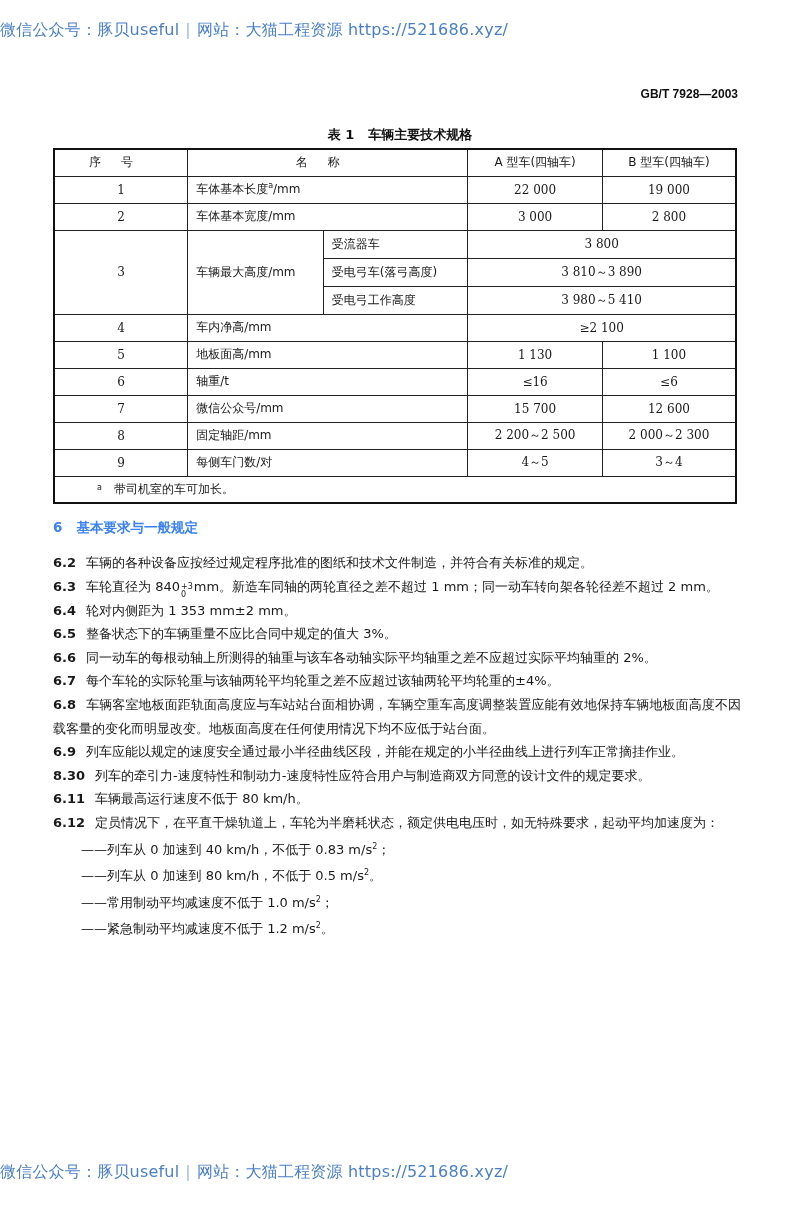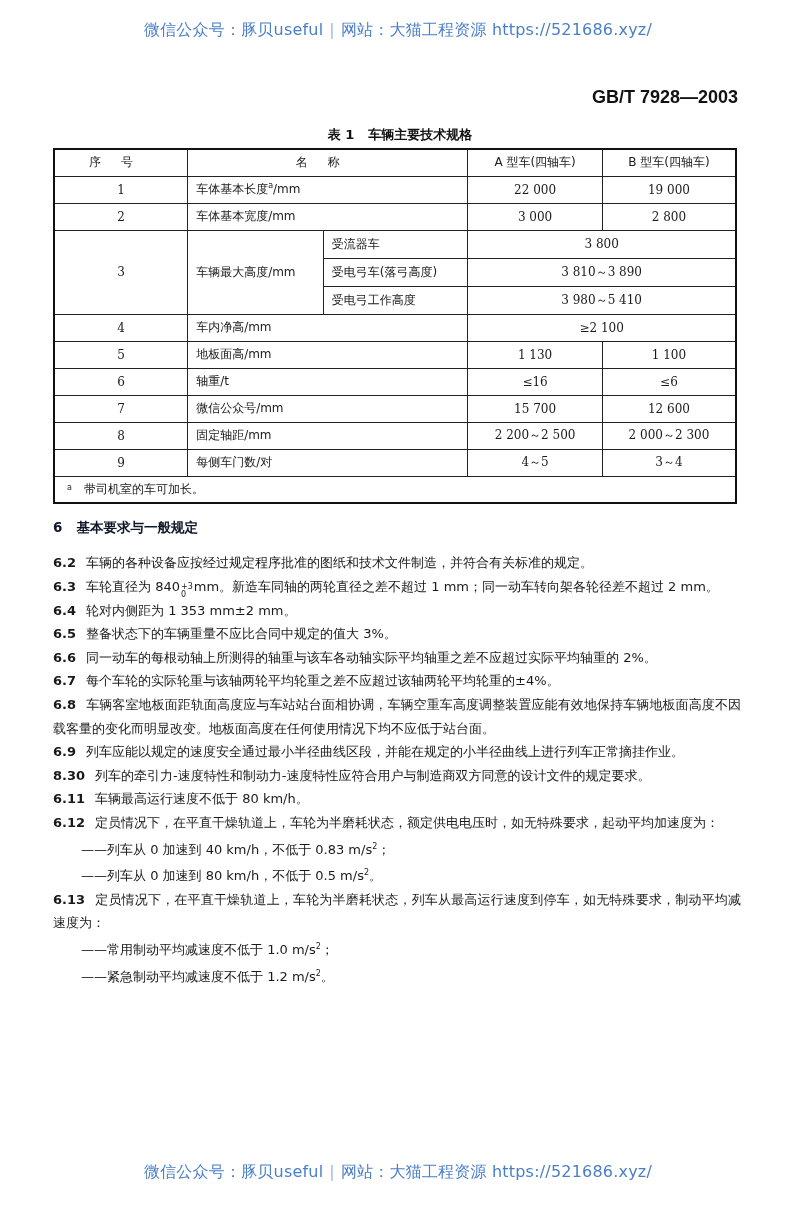--- a/index.html
+++ b/index.html
@@ -1,31 +1,31 @@
 <!DOCTYPE html>
 <html><head>
 <meta charset="utf-8">
 <style>
   * { box-sizing: border-box; margin: 0; padding: 0; }
   html, body { width: 800px; height: 1218px; background: #ffffff; }
   body { position: relative; font-family: "DejaVu Serif", "Liberation Serif", serif; color: #1a1a1a; overflow: hidden; }
 
   .watermark {
-    position: absolute; left: 0; width: 796px; text-align: center;
+    position: absolute; left: 0; width: 796px; 
     font-family: "DejaVu Sans", "Liberation Sans", sans-serif;
     font-size: 16px; color: #4a7fc7; letter-spacing: 0.2px;
   }
   .watermark.top { top: 20px; }
   .watermark.bottom { top: 1162px; }
   .watermark .sep { color: #9fb7d8; margin: 0 6px; }
 
   .std-code {
     position: absolute; top: 87px; right: 62px;
     font-family: "Liberation Sans", "DejaVu Sans", sans-serif;
-    font-weight: bold; font-size: 18px; color: #111;
+    font-weight: bold; font-size: 12px; color: #111;
   }
 
   .table-title {
     position: absolute; top: 126px; left: 0; width: 800px; text-align: center;
     font-family: "DejaVu Sans", "Liberation Sans", sans-serif;
     font-weight: bold; font-size: 13px; color: #111;
   }
   .table-title .gap { display: inline-block; width: 14px; }
 
   table.spec {
@@ -33,28 +33,28 @@
     border-collapse: collapse; font-size: 12px; border-radius: 16px;
   }
   table.spec td, table.spec th {
     border: 1px solid #222; height: 27px; padding: 0 8px;
     font-weight: normal; vertical-align: middle;
   }
   table.spec { border: 2px solid #111; }
   table.spec th { text-align: center; font-family: "DejaVu Sans", "Liberation Sans", sans-serif; font-size: 12px; }
   table.spec td.c { text-align: center; }
   table.spec td.name { font-family: "DejaVu Sans", "Liberation Sans", sans-serif; font-size: 12px; }
-  table.spec td.foot { font-family: "DejaVu Sans", "Liberation Sans", sans-serif; font-size: 12px; padding-left: 12px; }
+  table.spec td.foot { font-family: "DejaVu Sans", "Liberation Sans", sans-serif; font-size: 12px; padding-left: 42px; }
   table.spec td.foot sup { font-size: 8px; margin-right: 12px; vertical-align: 3px; }
   .sp { letter-spacing: 20px; }
 
   .section-heading {
     position: absolute; top: 519px; left: 53px;
     font-family: "DejaVu Sans", "Liberation Sans", sans-serif;
-    font-weight: bold; font-size: 13.5px; color: #0f172a;
+    font-weight: bold; font-size: 13.5px; color: #3b82f6;
   }
   .section-heading .num { margin-right: 14px; }
 
   .body {
     position: absolute; top: 551px; left: 53px; width: 688px;
     font-family: "DejaVu Sans", "Liberation Sans", sans-serif;
     font-size: 13px; line-height: 23.6px; color: #1a1a1a;
   }
   .para { text-align: justify; }
   .para .num { font-weight: bold; margin-right: 10px; }
@@ -171,20 +171,19 @@
   <p class="para"><span class="num">6.5</span><span>整备状态下的车辆重量不应比合同中规定的值大 3%。</span></p>
   <p class="para"><span class="num">6.6</span><span>同一动车的每根动轴上所测得的轴重与该车各动轴实际平均轴重之差不应超过实际平均轴重的 2%。</span></p>
   <p class="para"><span class="num">6.7</span><span>每个车轮的实际轮重与该轴两轮平均轮重之差不应超过该轴两轮平均轮重的±4%。</span></p>
   <p class="para"><span class="num">6.8</span><span>车辆客室地板面距轨面高度应与车站站台面相协调，车辆空重车高度调整装置应能有效地保持车辆地板面高度不因载客量的变化而明显改变。地板面高度在任何使用情况下均不应低于站台面。</span></p>
   <p class="para"><span class="num">6.9</span><span>列车应能以规定的速度安全通过最小半径曲线区段，并能在规定的小半径曲线上进行列车正常摘挂作业。</span></p>
   <p class="para"><span class="num">8.30</span><span>列车的牵引力-速度特性和制动力-速度特性应符合用户与制造商双方同意的设计文件的规定要求。</span></p>
   <p class="para"><span class="num">6.11</span><span>车辆最高运行速度不低于 80 km/h。</span></p>
   <p class="para"><span class="num">6.12</span><span>定员情况下，在平直干燥轨道上，车轮为半磨耗状态，额定供电电压时，如无特殊要求，起动平均加速度为：</span></p>
   <p class="sub"><span>——列车从 0 加速到 40 km/h，不低于 0.83 m/s</span><sup class="u">2</sup><span>；</span></p>
   <p class="sub"><span>——列车从 0 加速到 80 km/h，不低于 0.5 m/s</span><sup class="u">2</sup><span>。</span></p>
-  <p class="para"><span class="num">6.13</span><span>定员情况下，在平直干燥轨道上，车轮为半磨耗状态，列车从最高运行速度到停车，如无特殊要求，制动平均减速度为：</span></p>
   <p class="sub"><span>——常用制动平均减速度不低于 1.0 m/s</span><sup class="u">2</sup><span>；</span></p>
   <p class="sub"><span>——紧急制动平均减速度不低于 1.2 m/s</span><sup class="u">2</sup><span>。</span></p>
 </div>
 
 <div class="watermark bottom">
   <span>微信公众号：豚贝useful</span><span class="sep">|</span><span>网站：大猫工程资源 https://521686.xyz/</span>
 </div>
 
 </body></html>

